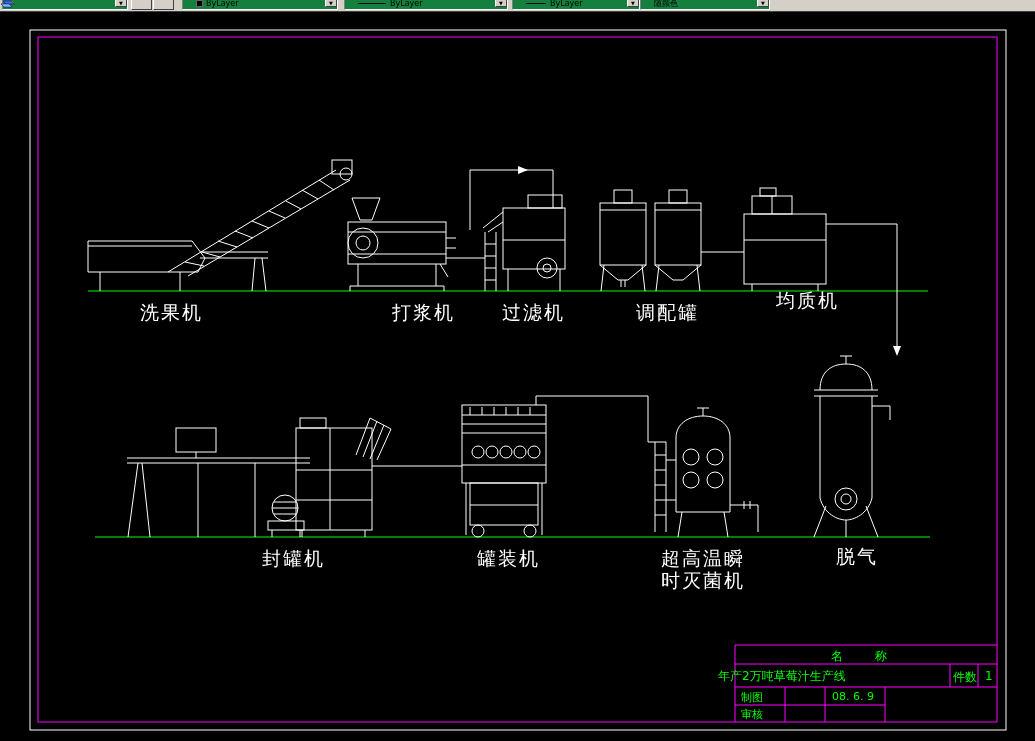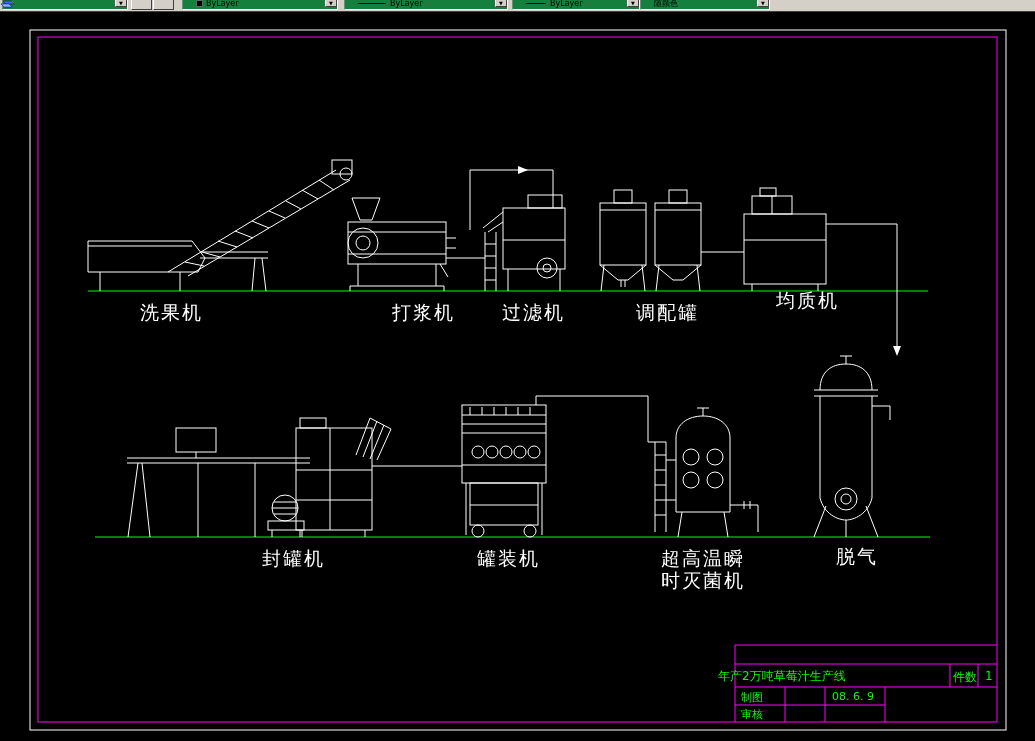--- a/index.html
+++ b/index.html
@@ -199,20 +199,21 @@
     <div class="label" style="left:392px;top:300px">打浆机</div>
     <div class="label" style="left:502px;top:300px">过滤机</div>
     <div class="label" style="left:636px;top:300px">调配罐</div>
     <div class="label" style="left:776px;top:288px">均质机</div>
     <div class="label" style="left:262px;top:546px">封罐机</div>
     <div class="label" style="left:477px;top:546px">罐装机</div>
     <div class="label" style="left:661px;top:546px">超高温瞬</div>
     <div class="label" style="left:661px;top:568px">时灭菌机</div>
     <div class="label" style="left:836px;top:544px">脱气</div>
 
+    <div class="tb-text tb-center" style="left:735px;top:648px">名 称</div>
     <div class="tb-text" style="left:718px;top:668px">年产2万吨草莓汁生产线</div>
     <div class="tb-text" style="left:953px;top:669px">件数</div>
     <div class="tb-text" style="left:985px;top:669px">1</div>
     <div class="tb-text tb-small" style="left:741px;top:690px">制图</div>
     <div class="tb-text tb-small" style="left:832px;top:690px">08. 6. 9</div>
     <div class="tb-text tb-small" style="left:741px;top:707px">审核</div>
 
   </div>
 </div>
 

